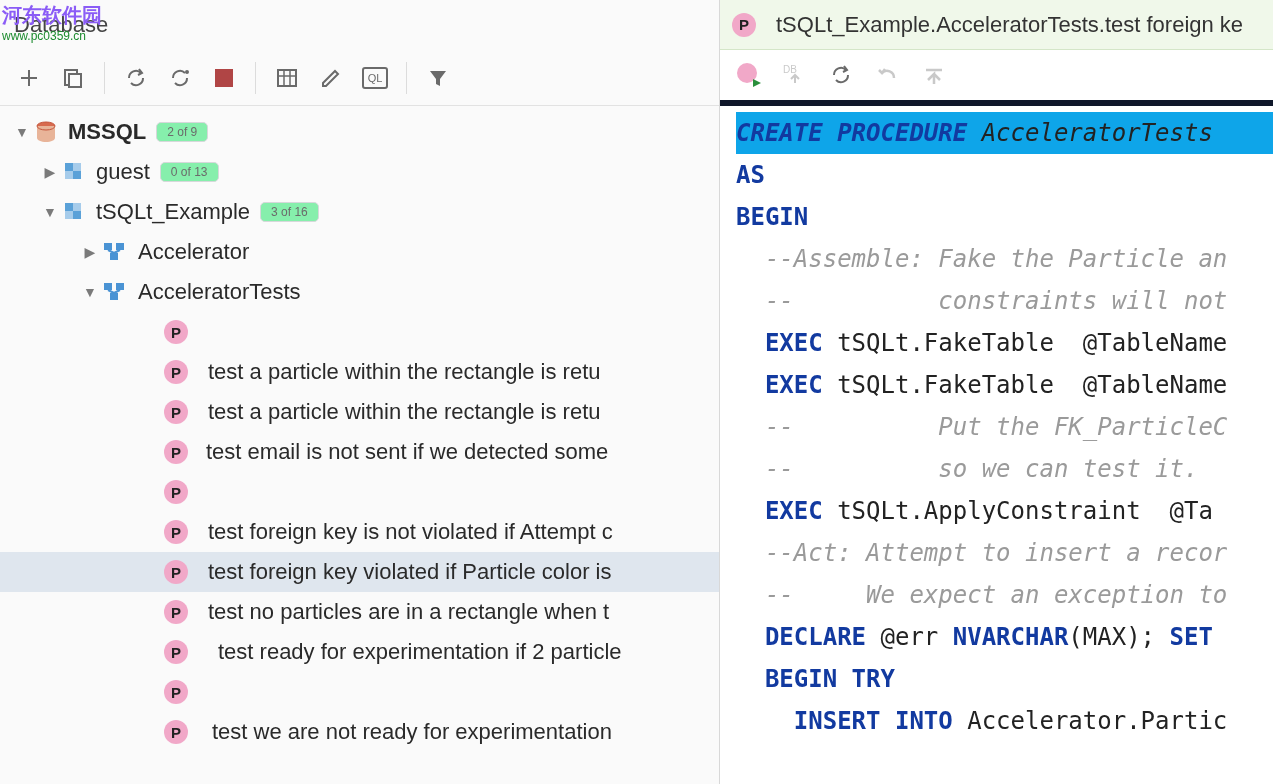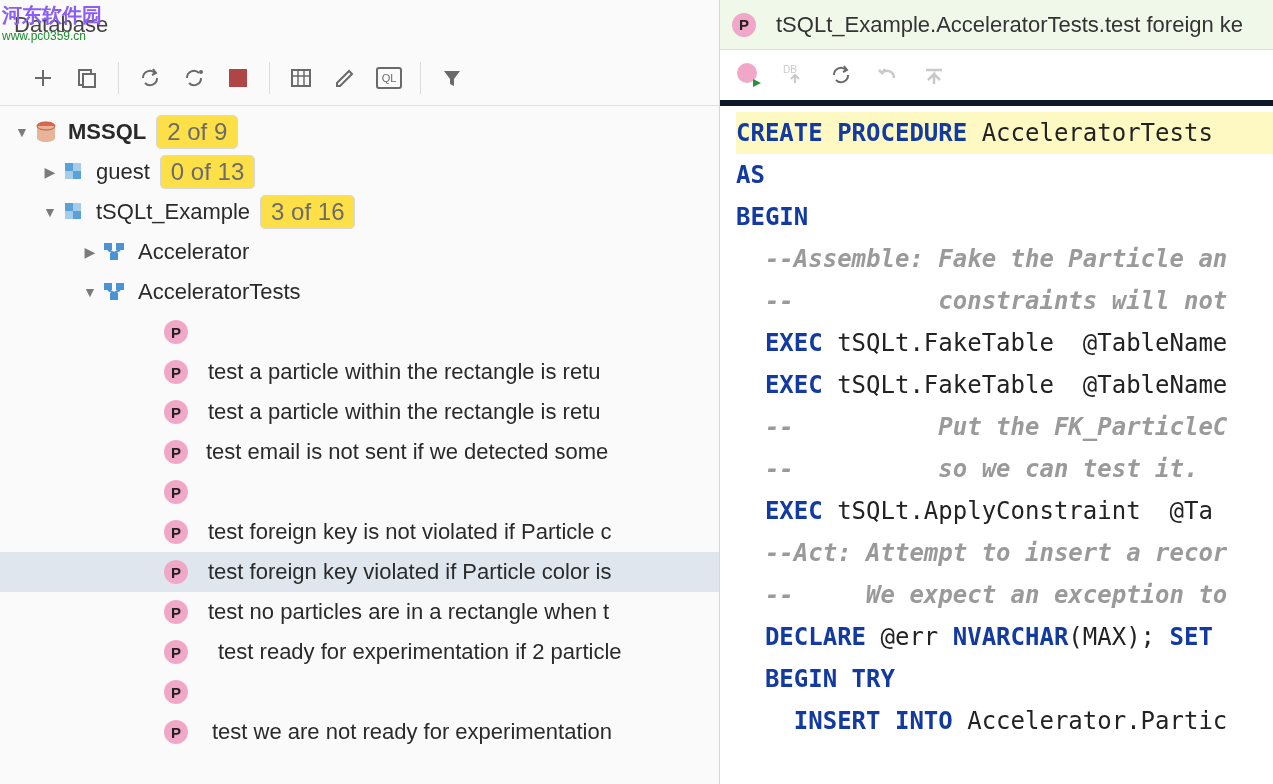--- a/index.html
+++ b/index.html
@@ -1,44 +1,44 @@
 <!DOCTYPE html>
 <html><head>
 <meta charset="utf-8">
 <style>
   * { box-sizing: border-box; margin: 0; padding: 0; }
   html, body { width: 1273px; height: 784px; font-family: -apple-system, "Helvetica Neue", Arial, sans-serif; overflow: hidden; background: #fff; }
   .app { display: flex; height: 100%; }
   .left-pane { width: 720px; border-right: 1px solid #d8d8d8; display: flex; flex-direction: column; background: #fafafa; }
   .right-pane { flex: 1; display: flex; flex-direction: column; overflow: hidden; background: #fff; }
   .title-bar { height: 50px; display: flex; align-items: center; padding: 0 14px; font-size: 22px; color: #444; }
-  .toolbar { height: 56px; display: flex; align-items: center; padding: 0 24px; gap: 6px; border-bottom: 1px solid #e2e2e2; }
+  .toolbar { height: 56px; display: flex; align-items: center; padding: 0 10px; gap: 6px; border-bottom: 1px solid #e2e2e2; }
   .tool-btn { width: 38px; height: 38px; display: flex; align-items: center; justify-content: center; border-radius: 4px; }
   .sep { width: 1px; height: 32px; background: #dcdcdc; margin: 0 6px; }
   .tree { flex: 1; overflow: auto; padding-top: 6px; }
   .tree-row { display: flex; align-items: center; height: 40px; font-size: 22px; color: #2a2a2a; white-space: nowrap; padding-right: 8px; }
   .tree-row.selected { background: #dfe6ee; }
   .arrow { width: 24px; text-align: center; color: #7a7a7a; font-size: 14px; }
   .arrow.blank { visibility: hidden; }
-  .badge { font-size: 24px; color: #6b6b6b; background: #fde047; border: 1px solid #d6d8da; border-radius: 5px; padding: 2px 10px; margin-left: 10px; }
+  .badge { font-size: 12px; color: #6b6b6b; background: #86efac; border: 1px solid #d6d8da; border-radius: 5px; padding: 2px 10px; margin-left: 10px; }
   .ind0 { padding-left: 10px; }
   .ind1 { padding-left: 38px; }
   .ind2 { padding-left: 78px; }
   .ind3 { padding-left: 140px; }
   .db-icon, .schema-icon, .schema2-icon, .p-icon { display: inline-flex; margin-right: 10px; }
   .p-icon { width: 24px; height: 24px; border-radius: 50%; background: #f1a8c8; color: #222; font-size: 15px; font-weight: 600; align-items: center; justify-content: center; }
   .watermark { position: absolute; top: 2px; left: 2px; font-size: 20px; pointer-events: none; }
   .watermark .ch { color: #8b5cf6; font-weight: bold; }
   .watermark .url { color: #1c8b2e; font-size: 12px; display:block; }
   .editor-tab { height: 50px; display: flex; align-items: center; padding: 0 12px; background: #f0f8ea; border-bottom: 1px solid #d4e6c8; font-size: 22px; color: #333; overflow:hidden; white-space:nowrap; }
   .editor-toolbar { height: 56px; display: flex; align-items: center; gap: 8px; padding: 0 10px; border-bottom: 6px solid #0f172a; }
   .code { flex: 1; font-family: Menlo, Consolas, monospace; font-size: 24px; line-height: 42px; padding: 6px 0 0 16px; overflow: hidden; white-space: pre; color: #222; }
   .kw { color: #123aa0; font-weight: 600; }
-  .cm { color: #9a9a9a; font-style: italic; font-weight: bold; }
-  .line-hl { background: #fef9c3; display: block; }
+  .cm { color: #9a9a9a; font-style: italic; }
+  .line-hl { background: #0ea5e9; display: block; font-style: italic; }
   svg { display: block; }
 </style>
 </head>
 <body>
 
 <div class="watermark">
   <span class="ch">河东软件园</span>
   <span class="url">www.pc0359.cn</span>
 </div>
 
@@ -196,21 +196,21 @@
             <span class="p-icon">P</span>
             <span style="margin-left:8px">test email is not sent if we detected some</span>
           </div>
           <div class="tree-row ind3">
             <span class="arrow blank">•</span>
             <span class="p-icon">P</span>
           </div>
           <div class="tree-row ind3">
             <span class="arrow blank">•</span>
             <span class="p-icon">P</span>
-            <span style="margin-left:10px">test foreign key is not violated if Particle c</span>
+            <span style="margin-left:10px">test foreign key is not violated if Attempt c</span>
           </div>
           <div class="tree-row ind3 selected">
             <span class="arrow blank">•</span>
             <span class="p-icon">P</span>
             <span style="margin-left:10px">test foreign key violated if Particle color is</span>
           </div>
           <div class="tree-row ind3">
             <span class="arrow blank">•</span>
             <span class="p-icon">P</span>
             <span style="margin-left:10px">test no particles are in a rectangle when t</span>

